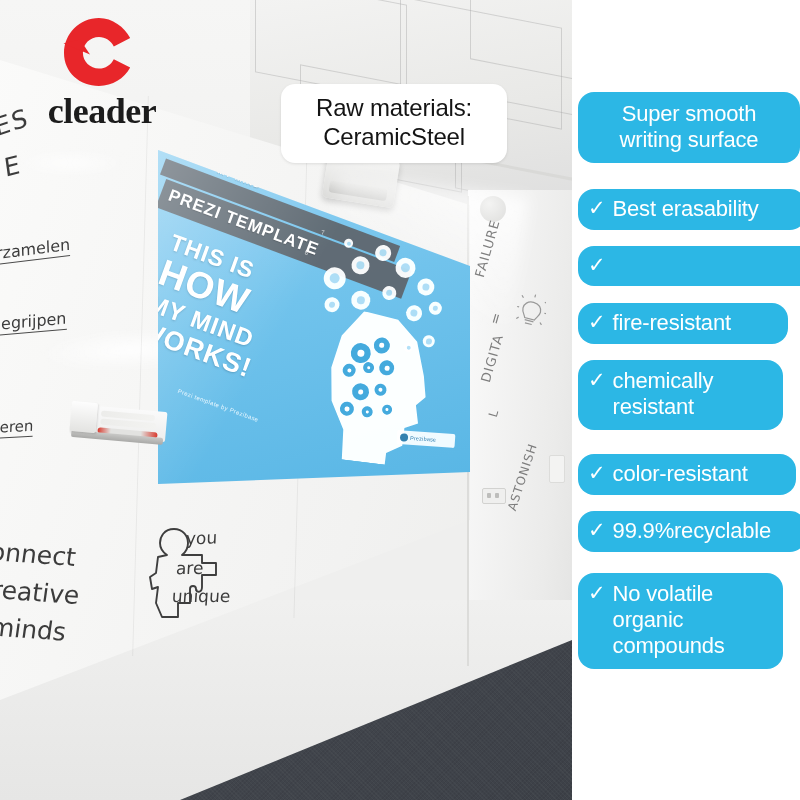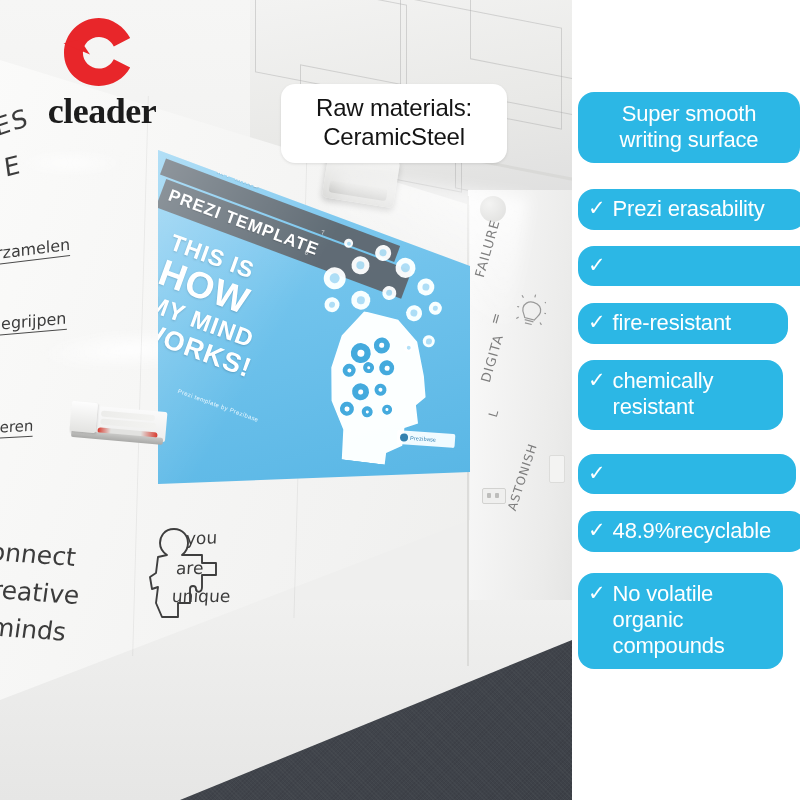--- a/index.html
+++ b/index.html
@@ -374,21 +374,21 @@
   <div class="badges">
     <div class="badge b0 center">
       <div class="inner">
           <span class="txt">Super smooth
 writing surface</span>
         </div>
     </div>
     <div class="badge b1">
       <div class="inner">
         <span class="tick">✓</span>
-        <span class="txt">Prezi erasability</span>
+        <span class="txt">Best erasability</span>
       </div>
     </div>
     <div class="badge b2">
       <div class="inner">
         <span class="tick">✓</span>
       </div>
     </div>
     <div class="badge b3">
       <div class="inner">
         <span class="tick">✓</span>
@@ -398,26 +398,27 @@
     <div class="badge b4">
       <div class="inner">
         <span class="tick">✓</span>
         <span class="txt">chemically
 resistant</span>
       </div>
     </div>
     <div class="badge b5">
       <div class="inner">
         <span class="tick">✓</span>
+        <span class="txt">color-resistant</span>
       </div>
     </div>
     <div class="badge b6">
       <div class="inner">
         <span class="tick">✓</span>
-        <span class="txt">48.9%recyclable</span>
+        <span class="txt">99.9%recyclable</span>
       </div>
     </div>
     <div class="badge b7">
       <div class="inner">
         <span class="tick">✓</span>
         <span class="txt">No volatile
 organic
 compounds</span>
       </div>
     </div>

